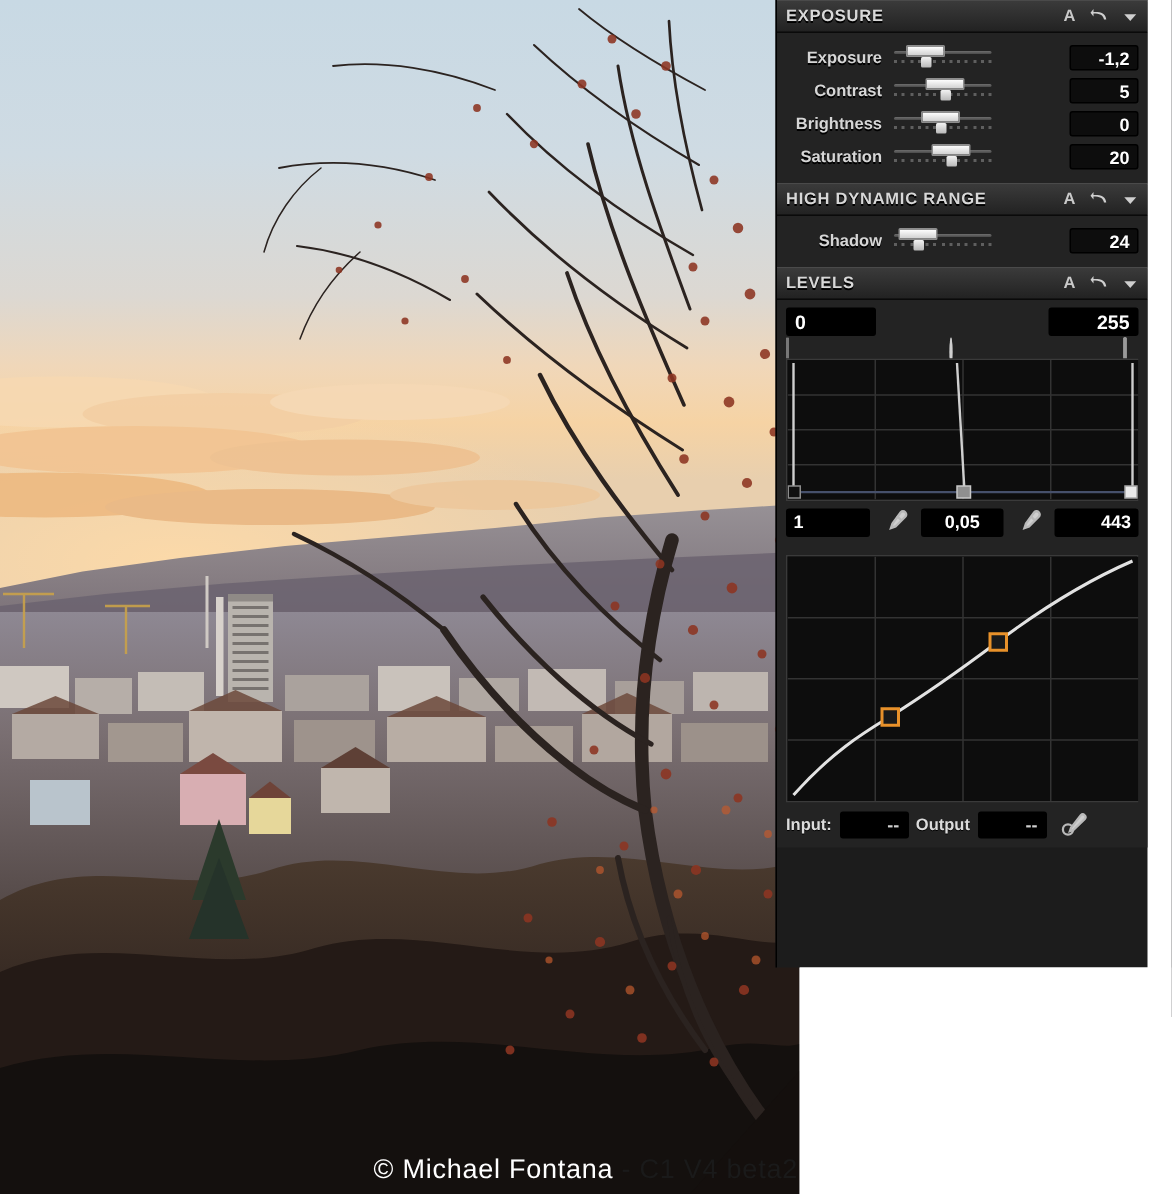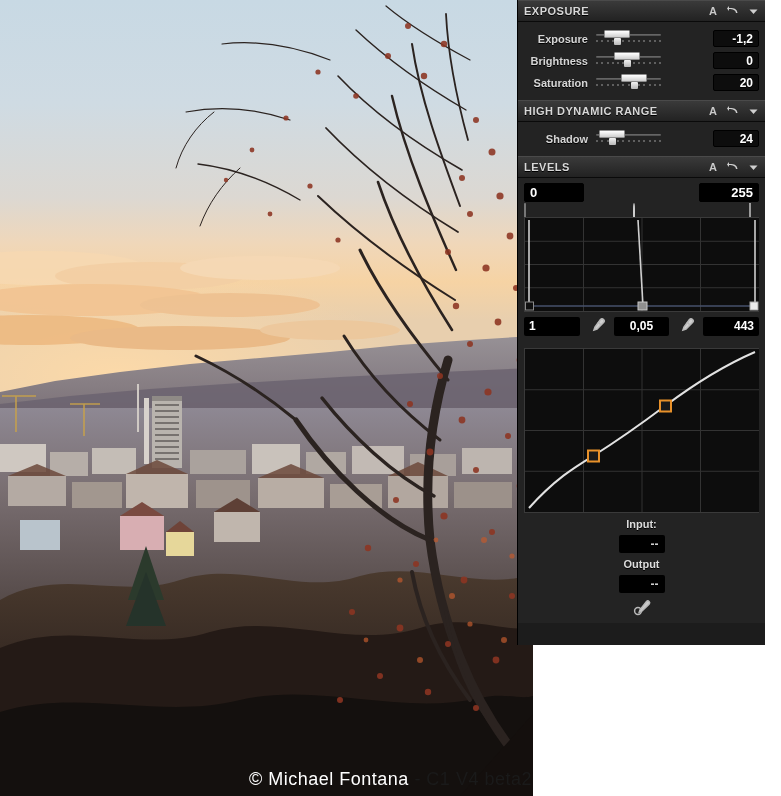--- a/index.html
+++ b/index.html
@@ -71,21 +71,21 @@
           font-weight:bold;display:flex;align-items:center;box-sizing:border-box;padding:0 5px;}
   .lv-num.l{width:56px;justify-content:flex-start;}
   .lv-num.c{width:56px;justify-content:center;}
   .lv-num.r{width:56px;justify-content:flex-end;}
   .eyedrop{width:26px;height:20px;display:flex;align-items:center;justify-content:center;}
 
   
   .curve-body{background:#232323;padding:6px 6px 5px 6px;}
   .curve-graph{background:#0b0b0b;border:1px solid #3a3a3a;box-sizing:border-box;}
   .curve-graph svg{display:block;}
-  .curve-bot{display:flex;align-items:center;margin-top:5px;gap:5px;flex-direction:column;}
+  .curve-bot{display:flex;align-items:center;margin-top:5px;gap:5px;}
   .c-lab{font-size:11px;font-weight:bold;color:#dcdcdc;text-shadow:0 1px 0 #000;}
   .c-box{width:46px;height:18px;background:#000;border-radius:2px;color:#cfcfcf;
          font-size:12px;font-weight:bold;display:flex;align-items:center;
          justify-content:flex-end;padding-right:6px;box-sizing:border-box;}
 
   
   #footer{position:absolute;left:0;bottom:0;width:781px;height:34px;
           display:flex;align-items:center;justify-content:center;}
   .fcap{font-size:18px;color:#ffffff;letter-spacing:.5px;white-space:nowrap;}
   .fcap .dark{color:#1a1a1a;}
@@ -339,20 +339,44 @@
             <i></i>
             <i></i>
             <i></i>
           </span>
         <span class="knob" style="left:33%"></span>
         <span class="knob-stem" style="left:33%"></span>
       </span>
       <span class="valbox">-1,2</span>
     </div>
     <div class="row">
+      <span class="row-label">Contrast</span>
+      <span class="slider">
+        <span class="track"></span>
+        <span class="ticks">
+            <i></i>
+            <i></i>
+            <i></i>
+            <i></i>
+            <i></i>
+            <i></i>
+            <i></i>
+            <i></i>
+            <i></i>
+            <i></i>
+            <i></i>
+            <i></i>
+            <i></i>
+          </span>
+        <span class="knob" style="left:52%"></span>
+        <span class="knob-stem" style="left:52%"></span>
+      </span>
+      <span class="valbox">5</span>
+    </div>
+    <div class="row">
       <span class="row-label">Brightness</span>
       <span class="slider">
         <span class="track"></span>
         <span class="ticks">
             <i></i>
             <i></i>
             <i></i>
             <i></i>
             <i></i>
             <i></i>

